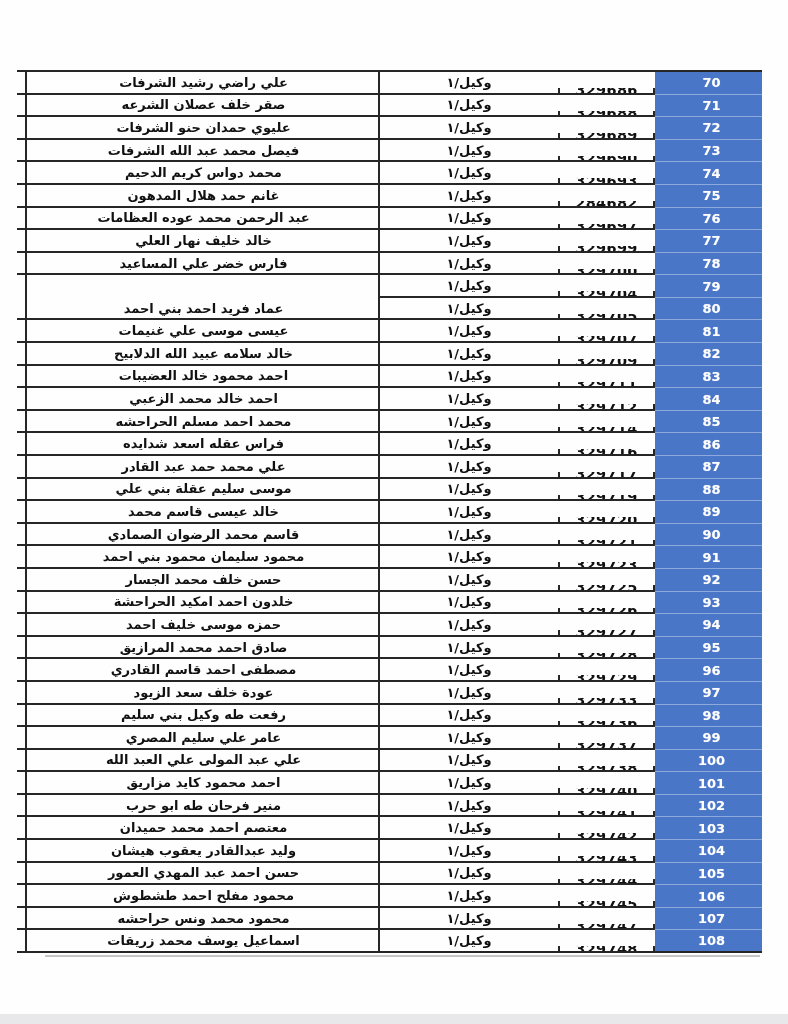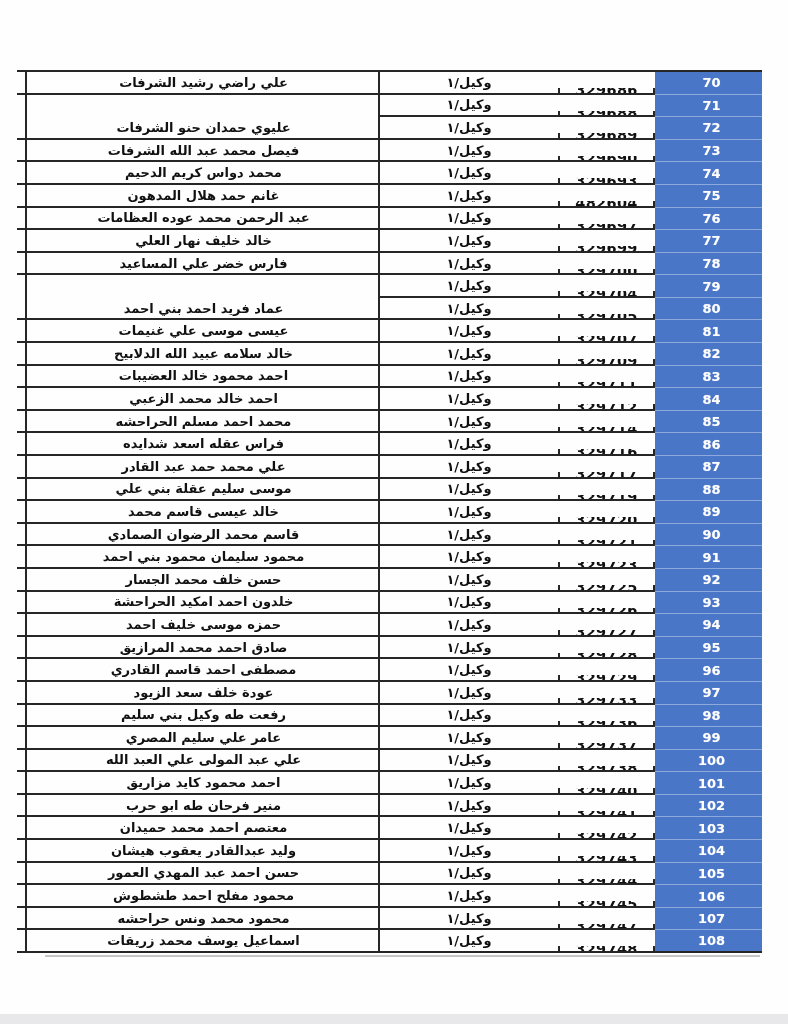--- a/index.html
+++ b/index.html
@@ -120,20 +120,21 @@
     <div class="cell index">70</div>
     <div class="cell num">329686</div>
     <div class="cell role">وكيل/١</div>
     <div class="cell name">علي راضي رشيد الشرفات</div>
   </div>
 
   <div class="row">
     <div class="cell index">71</div>
     <div class="cell num">329688</div>
     <div class="cell role">وكيل/١</div>
+    <div class="cell name">صقر خلف عصلان الشرعه</div>
   </div>
 
   <div class="row">
     <div class="cell index">72</div>
     <div class="cell num">329689</div>
     <div class="cell role">وكيل/١</div>
     <div class="cell name">عليوي حمدان حنو الشرفات</div>
   </div>
 
   <div class="row">
@@ -145,21 +146,21 @@
 
   <div class="row">
     <div class="cell index">74</div>
     <div class="cell num">329693</div>
     <div class="cell role">وكيل/١</div>
     <div class="cell name">محمد دواس كريم الدحيم</div>
   </div>
 
   <div class="row">
     <div class="cell index">75</div>
-    <div class="cell num">482604</div>
+    <div class="cell num">284682</div>
     <div class="cell role">وكيل/١</div>
     <div class="cell name">غانم حمد هلال المدهون</div>
   </div>
 
   <div class="row">
     <div class="cell index">76</div>
     <div class="cell num">329697</div>
     <div class="cell role">وكيل/١</div>
     <div class="cell name">عبد الرحمن محمد عوده العظامات</div>
   </div>

